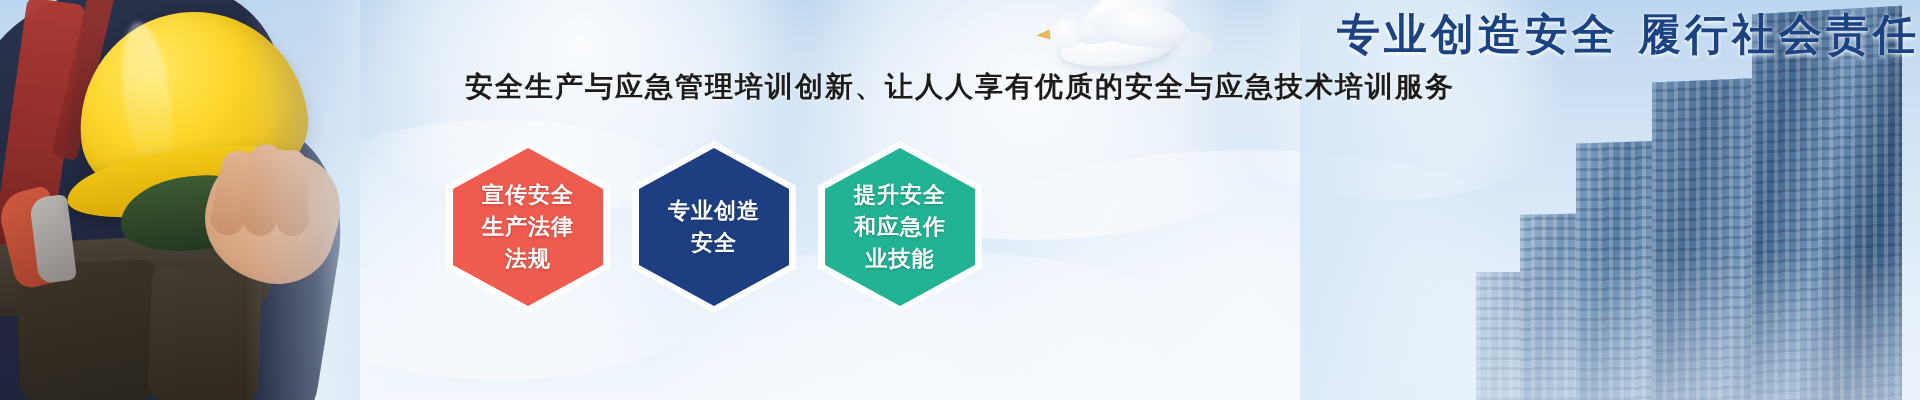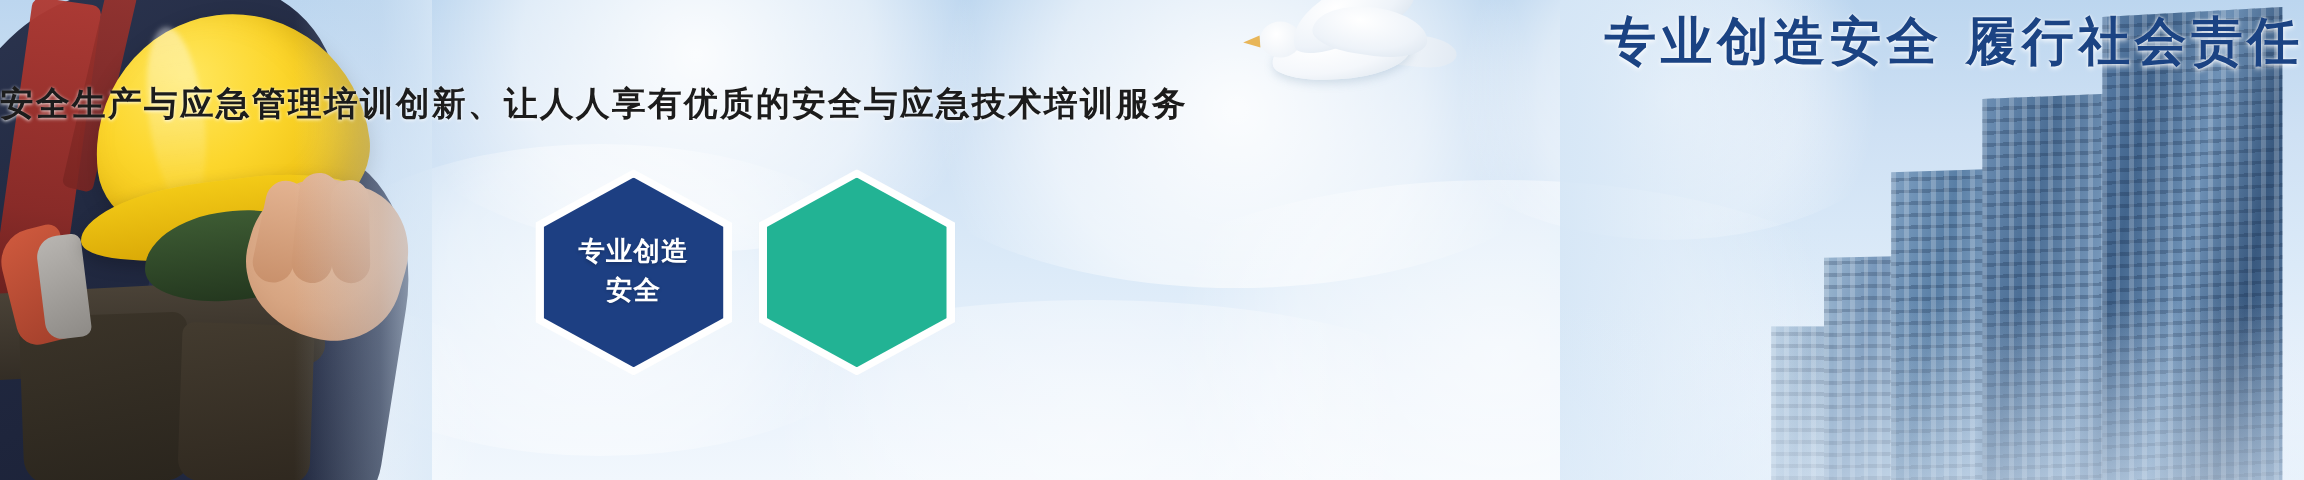--- a/index.html
+++ b/index.html
@@ -110,21 +110,21 @@
 
   
   #headline{
     position:absolute;left:0;top:6px;width:1920px;text-align:right;
     font-size:43px;font-weight:bold;letter-spacing:4px;color:#1b4383;
     font-family:"DejaVu Sans","Liberation Sans",sans-serif;
     text-shadow:0 2px 4px rgba(255,255,255,.85),0 0 2px rgba(255,255,255,.9);
     white-space:nowrap;
   }
   #subhead{
-    position:absolute;left:0;top:68px;width:1920px;text-align:left;
+    position:absolute;left:0;top:68px;width:1920px;text-align:center;
     font-size:28px;font-weight:bold;letter-spacing:2px;color:#1c1c1c;
     font-family:"DejaVu Sans","Liberation Sans",sans-serif;
     text-shadow:0 1px 3px rgba(255,255,255,.9);
     white-space:nowrap;
   }
 
   
   #hexrow{position:absolute;left:446px;top:141px;width:740px;height:170px;display:flex;gap:22px;}
   .hex{
     position:relative;width:164px;height:172px;
@@ -205,25 +205,30 @@
     <div class="finger f2"></div>
     <div class="finger f3"></div>
     <div class="w-shade"></div>
   </div>
 
   <div id="headline">专业创造安全  履行社会责任</div>
   <div id="subhead">安全生产与应急管理培训创新、让人人享有优质的安全与应急技术培训服务</div>
 
   <div id="hexrow">
 
+    <div class="hex">
+      <div class="hex-fill" style="background: rgb(239, 91, 78);"></div>
+      <div class="hex-label">宣传安全生产法律法规</div>
+    </div>
 
     <div class="hex">
       <div class="hex-fill" style="background: rgb(29, 63, 130);"></div>
       <div class="hex-label">专业创造安全</div>
     </div>
 
 
     <div class="hex">
       <div class="hex-fill" style="background: rgb(34, 179, 148);"></div>
+      <div class="hex-label">提升安全和应急作业技能</div>
     </div>
 
   </div>
 </div>
 
 </body></html>

